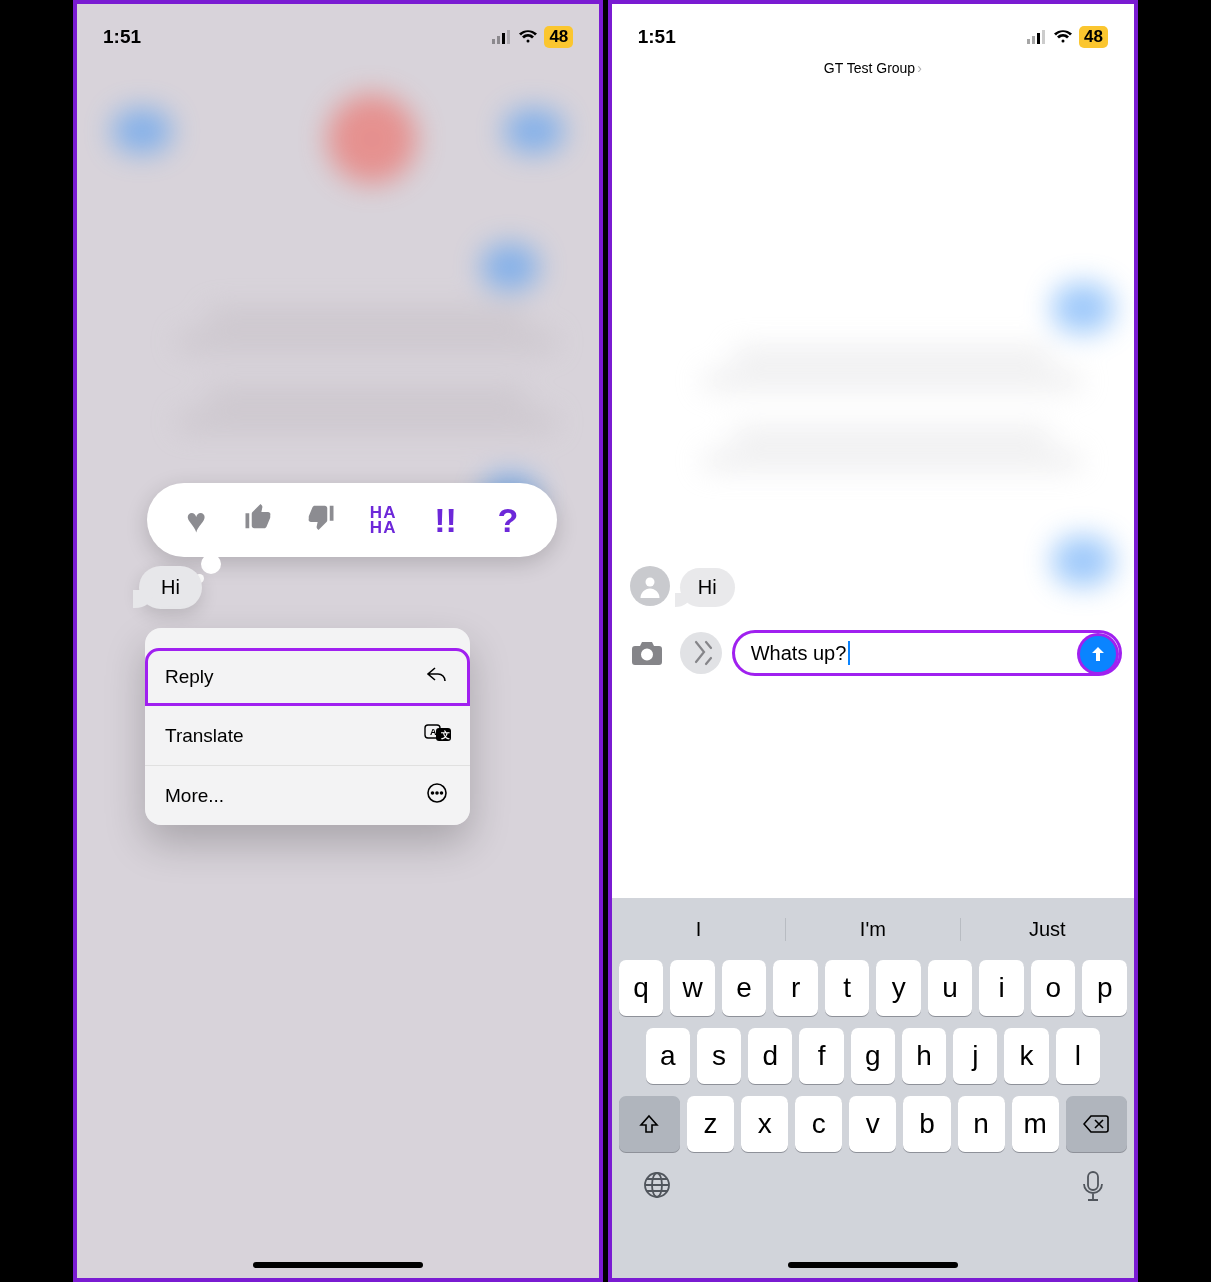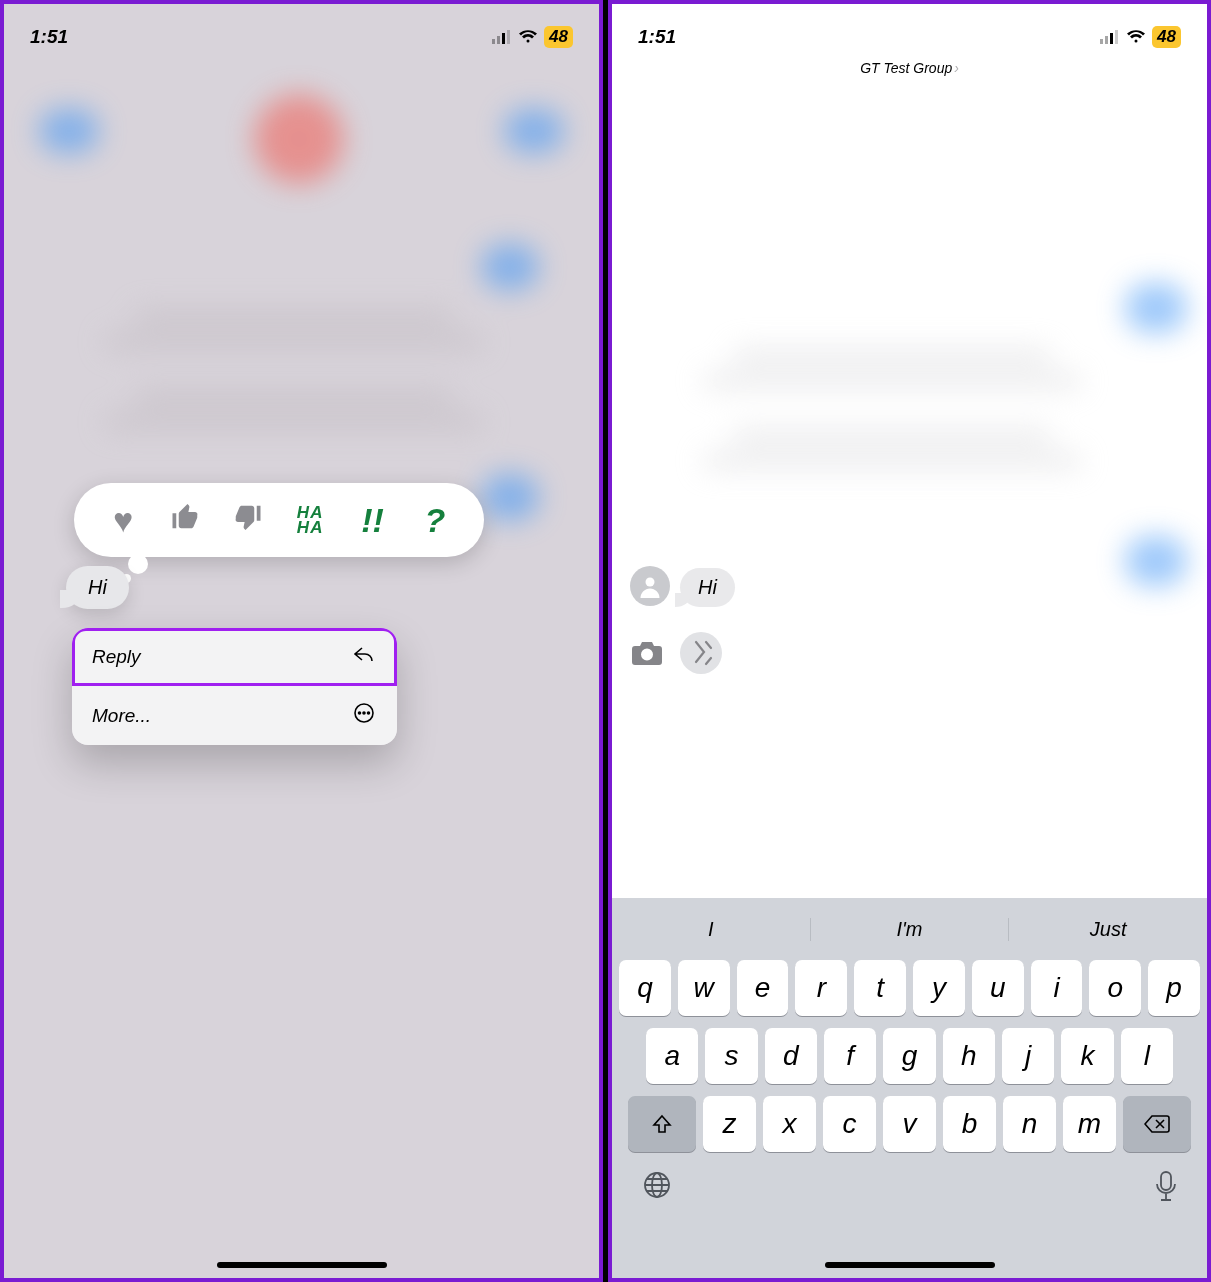--- a/index.html
+++ b/index.html
@@ -1,17 +1,17 @@
 <!DOCTYPE html>
 <html><head>
 <meta charset="utf-8">
 <style>
   * { box-sizing: border-box; margin: 0; padding: 0; font-family: -apple-system, "SF Pro Text", "Helvetica Neue", Arial, sans-serif; }
   body { background: #000; display: flex; justify-content: center; }
-  .wrap { width: 1211px; height: 1282px; display: flex; font-style: italic; }
+  .wrap { width: 1065px; height: 1282px; display: flex; }
   .phone { width: 603px; height: 1282px; background: #fff; border: 4px solid #7a1bd2; position: relative; overflow: hidden; }
   .phone.left { background: #d8d3da; }
   .divider { width: 5px; background: #000; }
 
   
   .statusbar { position: absolute; top: 0; left: 0; right: 0; height: 54px; display:flex; align-items:center; justify-content:space-between; padding: 12px 26px 0; font-size: 19px; font-weight:600; }
   .statusbar .right { display:flex; align-items:center; gap:6px; }
   .battery-pill { background: #fbc62f; border-radius: 5px; padding: 1px 5px; font-size: 17px; font-weight:600; }
   .sig svg, .wifi svg { display:block; }
 
@@ -19,32 +19,32 @@
   .blur-bg { position:absolute; inset:0; filter: blur(14px); opacity: .55; }
   .blob { position:absolute; border-radius:50%; }
   .blob.red { width:90px; height:90px; background:#f15b52; left:250px; top:90px; }
   .blob.blue1 { width:60px; height:44px; background:#3e94f6; left:35px; top:105px; border-radius:22px;}
   .blob.blue2 { width:60px; height:44px; background:#3e94f6; right:35px; top:105px; border-radius:22px;}
   .blob.blue3 { width:58px; height:46px; background:#3e94f6; right:60px; top:240px; border-radius:24px;}
   .blob.blue4 { width:58px; height:46px; background:#3e94f6; right:60px; top:470px; border-radius:24px;}
   .text-blur { position:absolute; width:320px; height:16px; background:#bfb9bf; border-radius:10px; }
 
   .tapback-bar { position:absolute; left:70px; top:479px; width:410px; height:74px; background:#fff; border-radius:38px; display:flex; align-items:center; justify-content:space-around; padding:0 18px; box-shadow:0 6px 22px rgba(0,0,0,.18);}
-  .tapback-bar .tb { color:#15803d; font-size:34px; font-weight:700; width:44px; text-align:center;}
+  .tapback-bar .tb { color:#6d28d9; font-size:34px; font-weight:700; width:44px; text-align:center;}
   .tapback-tail { position:absolute; left:118px; top:548px;}
   .tapback-tail .dot1 { width:20px;height:20px;border-radius:50%;background:#fff;position:absolute;top:2px;left:6px;}
   .tapback-tail .dot2 { width:9px;height:9px;border-radius:50%;background:#fff;position:absolute;top:22px;left:0;}
 
   .hi-bubble { position:absolute; left:62px; top:562px; background:#e7e7ea; border-radius:22px; padding:10px 22px; font-size:20px; box-shadow:0 6px 18px rgba(0,0,0,.14);}
   .hi-bubble::before { content:""; position:absolute; left:-6px; bottom:1px; width:20px; height:18px; background:#e7e7ea; border-bottom-right-radius:18px 14px; }
 
   .context-menu { position:absolute; left:68px; top:624px; width:325px; background:rgba(244,244,246,.95); border-radius:16px; overflow:hidden; box-shadow:0 18px 40px rgba(0,0,0,.22); }
   .context-menu .row { display:flex; align-items:center; justify-content:space-between; padding:16px 20px; font-size:19px; border-bottom:1px solid rgba(0,0,0,.08); }
   .context-menu .row:last-child { border-bottom:none;}
-  .context-menu .row.highlight { outline:3px solid #a020f0; outline-offset:-3px; border-radius:14px 14px 0 0;}
+  .context-menu .row.highlight { outline:3px solid #a020f0; outline-offset:-3px; border-radius:14px 14px 0 0;margin-top:20px;}
   .ctx-icon { width:26px; text-align:center; color:#333;}
 
   .home-indicator { position:absolute; bottom:10px; left:50%; transform:translateX(-50%); width:170px; height:6px; background:#000; border-radius:4px;}
 
   
   .r-blur { position:absolute; inset:54px 0 0 0; filter:blur(14px); opacity:.5;}
   .r-blob { position:absolute; border-radius:24px;}
   .r-blob.b1 { width:62px; height:50px; background:#3e94f6; right:20px; top:225px;}
   .r-blob.b2 { width:62px; height:50px; background:#3e94f6; right:20px; top:478px;}
 
@@ -151,20 +151,29 @@
     <div class="hi-bubble"><span>Hi</span></div>
 
     <div class="context-menu">
       <div class="row highlight">
         <span>Reply</span>
         <span class="ctx-icon"><svg width="24" height="20" viewBox="0 0 24 20" fill="none" stroke="#000" stroke-width="1.6">
               <path d="M10 4 3 10l7 6M3 10h10c4 0 7 3 7 7"></path>
             </svg></span>
       </div>
       <div class="row">
+        <span>Translate</span>
+        <span class="ctx-icon"><svg width="28" height="22" viewBox="0 0 28 22">
+              <rect x="1" y="3" width="15" height="13" rx="3" fill="none" stroke="#000" stroke-width="1.4"></rect>
+              <rect x="12" y="6" width="15" height="13" rx="3" fill="#000"></rect>
+              <text x="6" y="13" font-size="9" fill="#000" font-weight="600">A</text>
+              <text x="17" y="16" font-size="9" fill="#fff" font-weight="600">文</text>
+            </svg></span>
+      </div>
+      <div class="row">
         <span>More...</span>
         <span class="ctx-icon"><svg width="22" height="22" viewBox="0 0 22 22" fill="none" stroke="#000" stroke-width="1.6">
               <circle cx="11" cy="11" r="9"></circle>
               <circle cx="6.5" cy="11" r="1" fill="#000"></circle>
               <circle cx="11" cy="11" r="1" fill="#000"></circle>
               <circle cx="15.5" cy="11" r="1" fill="#000"></circle>
             </svg></span>
       </div>
     </div>
 
@@ -224,20 +233,29 @@
           <svg width="32" height="26" viewBox="0 0 32 26" fill="#858589">
             <path d="M11 2l-2 4H4a3 3 0 00-3 3v13a3 3 0 003 3h24a3 3 0 003-3V9a3 3 0 00-3-3h-5l-2-4H11zm5 6.5a6 6 0 110 12 6 6 0 010-12z"></path>
             <circle cx="16" cy="14.5" r="3.5" fill="#fff"></circle>
           </svg>
         </div>
       <div class="btn apps-btn">
           <svg width="26" height="26" viewBox="0 0 26 26" fill="none" stroke="#858589" stroke-width="2.2">
             <path d="M8 2l8 10-8 10M18 2l5 6M18 24l5-6" stroke-linecap="round"></path>
           </svg>
         </div>
+      <div class="compose highlight">
+        <span>Whats up?</span>
+          <span class="cursor"></span>
+        <div class="send-btn highlight">
+            <svg width="20" height="20" viewBox="0 0 20 20" fill="#fff">
+              <path d="M10 3l6 6h-4v8H8v-8H4z"></path>
+            </svg>
+          </div>
+      </div>
     </div>
 
     <div class="kbd">
       <div class="suggest">
         <div class="s">I</div>
         <div class="s">I'm</div>
         <div class="s">Just</div>
       </div>
       <div class="krow">
         <div class="key">q</div>

